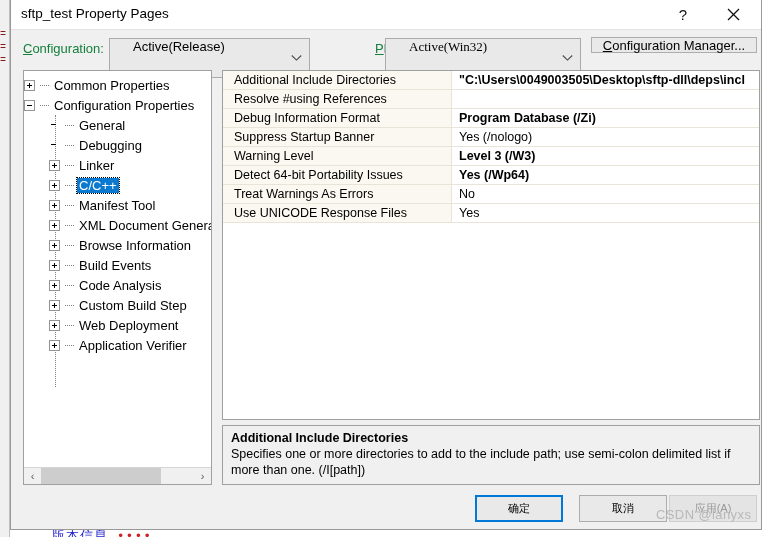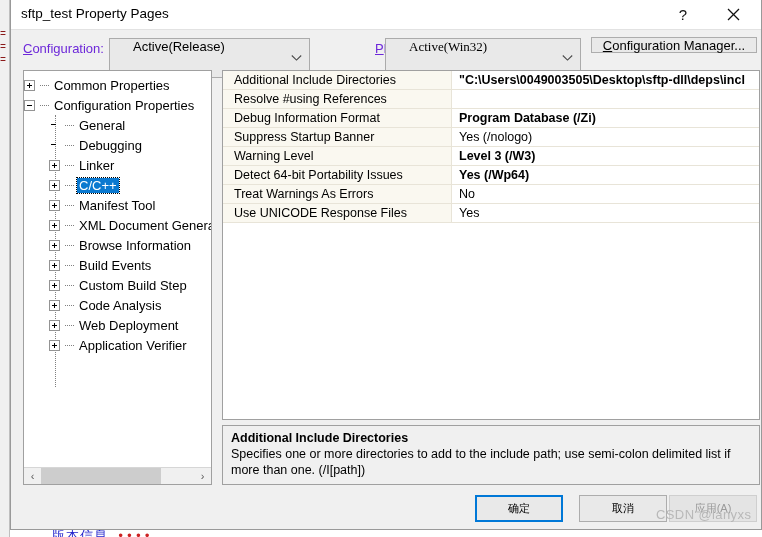--- a/index.html
+++ b/index.html
@@ -64,21 +64,21 @@
   #help-btn { right: 56px; }
   #close-btn { right: 6px; }
   .tb-glyph { font-size: 15px; color: #111; line-height: 1; }
   .x-svg { display: block; }
 
   
   #config-row {
     position: relative; height: 38px;
   }
   .lbl {
-    position: absolute; font-size: 13px; color: #6d28d9;
+    position: absolute; font-size: 13px; color: #15803d;
     white-space: nowrap;
   }
   #config-label { left: 12px; top: 11px; }
   #platform-label { left: 364px; top: 11px; }
   .u { text-decoration: underline; }
 
   .combo {
     position: absolute;
     height: 40px;
     background: #e9e9e9;
@@ -367,26 +367,26 @@
           <span class="tlabel">Browse Information</span>
         </div>
         <div class="tnode lvl1">
           <span class="exp plus"></span>
           <span class="dots"></span>
           <span class="tlabel">Build Events</span>
         </div>
         <div class="tnode lvl1">
           <span class="exp plus"></span>
           <span class="dots"></span>
+          <span class="tlabel">Code Analysis</span>
+        </div>
+        <div class="tnode lvl1">
+          <span class="exp plus"></span>
+          <span class="dots"></span>
           <span class="tlabel">Custom Build Step</span>
-        </div>
-        <div class="tnode lvl1">
-          <span class="exp plus"></span>
-          <span class="dots"></span>
-          <span class="tlabel">Code Analysis</span>
         </div>
         <div class="tnode lvl1">
           <span class="exp plus"></span>
           <span class="dots"></span>
           <span class="tlabel">Web Deployment</span>
         </div>
         <div class="tnode lvl1">
           <span class="exp plus"></span>
           <span class="dots"></span>
           <span class="tlabel">Application Verifier</span>

